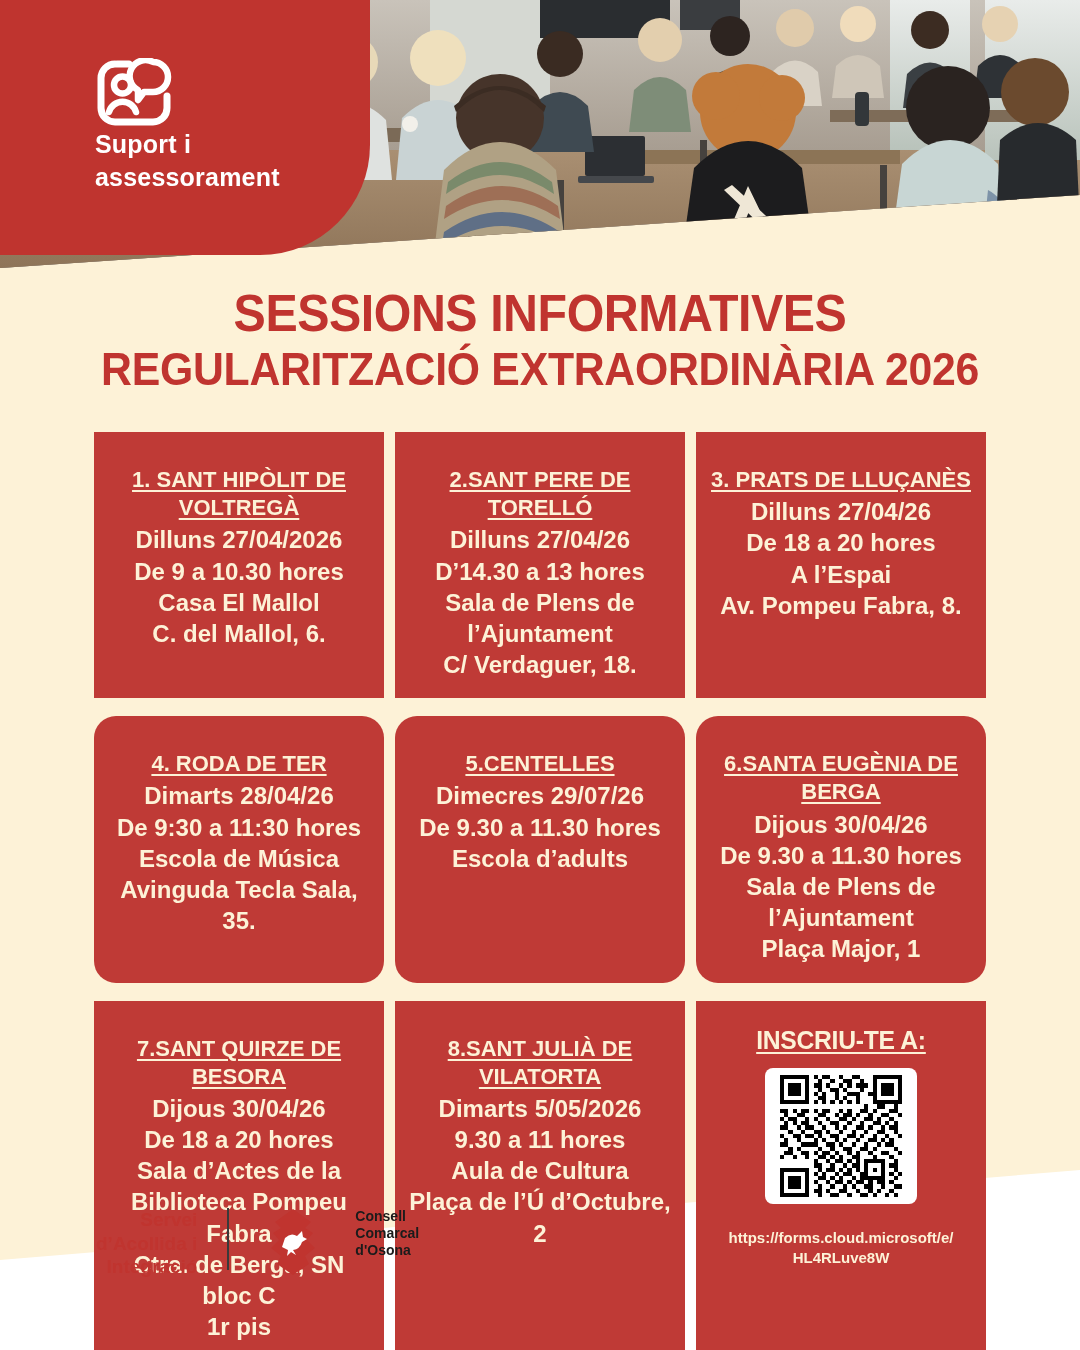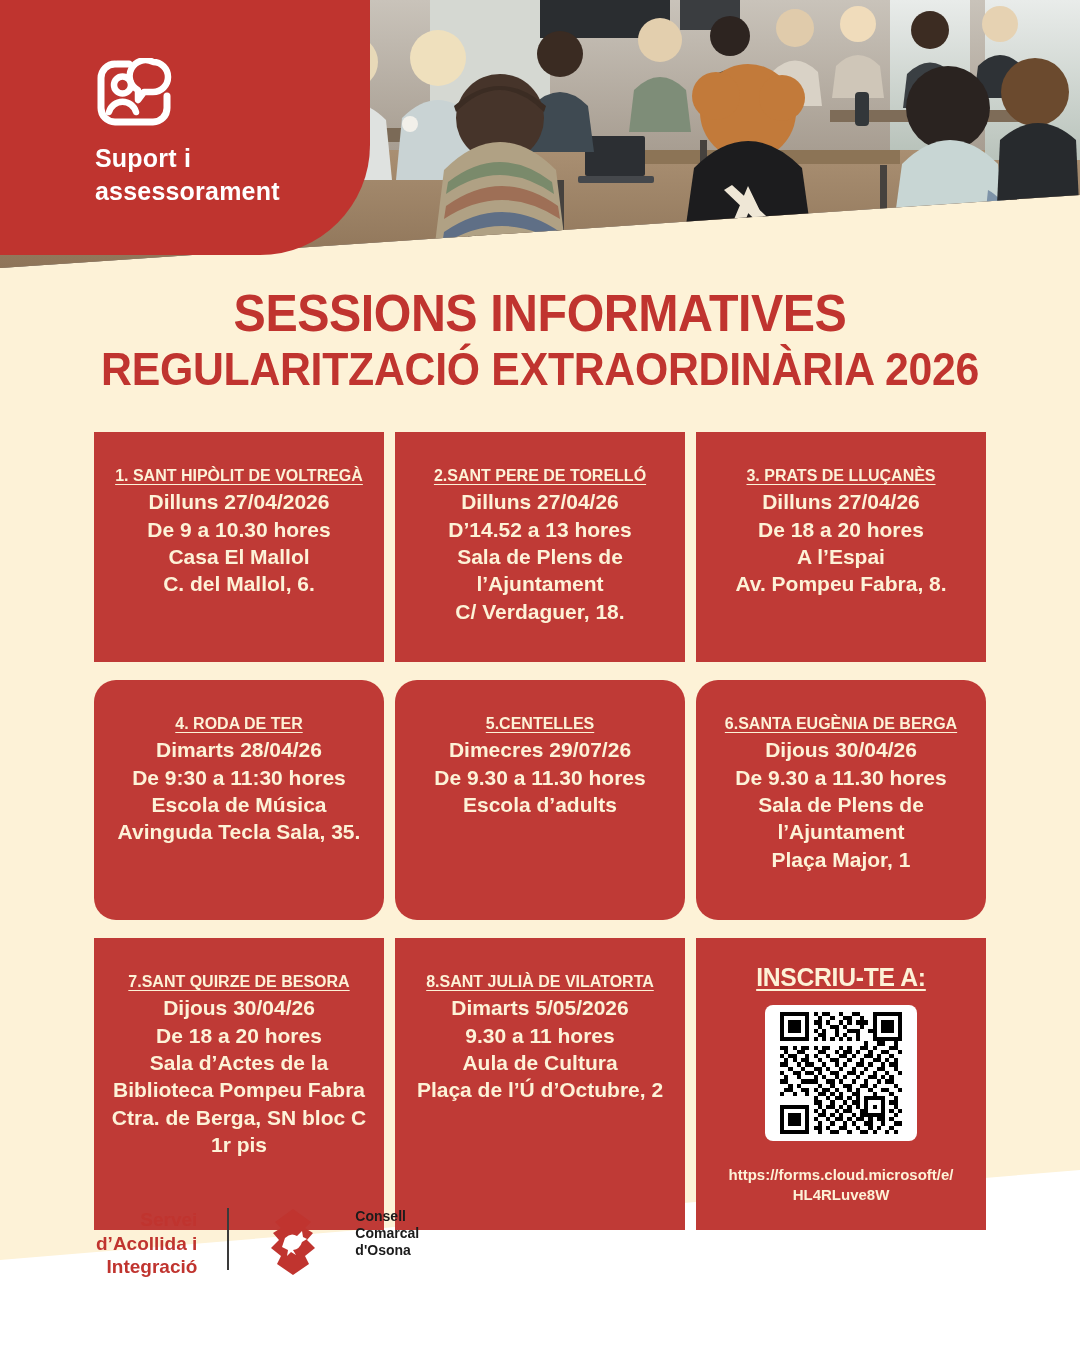--- a/index.html
+++ b/index.html
@@ -35,21 +35,20 @@
     width:430px; height:275px;
     background:#BF342F;
     border-bottom-right-radius:110px;
     z-index:2;
   }
   .brand{
     position:absolute; left:95px; top:58px; width:290px; z-index:3;
   }
   .brand-icon{ width:86px; height:70px; display:block; }
   .brand-text{
-    margin-top:14px;
     color:#FFFFFF;
     font-size:25px;
     font-weight:700;
     line-height:1.32;
     letter-spacing:.2px;
   }
 
   
   .title-wrap{
     position:absolute; left:0; top:286px; width:1080px; text-align:center; z-index:4;
@@ -86,30 +85,30 @@
   .card{
     background:#BF3A36;
     padding:34px 14px 18px 14px;
     text-align:center;
     color:#FDF2D7;
   }
   .card.r1{ min-height:230px; }
   .card.r2{ min-height:240px;border-radius:22px; }
   .card.r3{ min-height:266px; }
   .card-title{
-    font-size:16px;
+    font-size:22px;
     font-weight:700;
     line-height:1.28;
     text-decoration:underline;
     text-underline-offset:3px;
     margin-bottom:2px;
     display:block;
   }
   .card-line{
-    font-size:21px;
+    font-size:24px;
     font-weight:700;
     line-height:1.30;
     display:block;
   }
 
   
   .qr-card{
     background:#BF3A36;
     padding:24px 14px 24px 14px;
     text-align:center;
@@ -294,21 +293,21 @@
     <span class="card-title">1. SANT HIPÒLIT DE VOLTREGÀ</span>
     <span class="card-line">Dilluns 27/04/2026</span>
     <span class="card-line">De 9 a 10.30 hores</span>
     <span class="card-line">Casa El Mallol</span>
     <span class="card-line">C. del Mallol, 6.</span>
   </div>
 
   <div class="card r1">
     <span class="card-title">2.SANT PERE DE TORELLÓ</span>
     <span class="card-line">Dilluns 27/04/26</span>
-    <span class="card-line">D’14.52 a 13 hores</span>
+    <span class="card-line">D’14.30 a 13 hores</span>
     <span class="card-line">Sala de Plens de</span>
     <span class="card-line">l’Ajuntament</span>
     <span class="card-line">C/ Verdaguer, 18.</span>
   </div>
 
   <div class="card r1">
     <span class="card-title">3. PRATS DE LLUÇANÈS</span>
     <span class="card-line">Dilluns 27/04/26</span>
     <span class="card-line">De 18 a 20 hores</span>
     <span class="card-line">A l’Espai</span>

